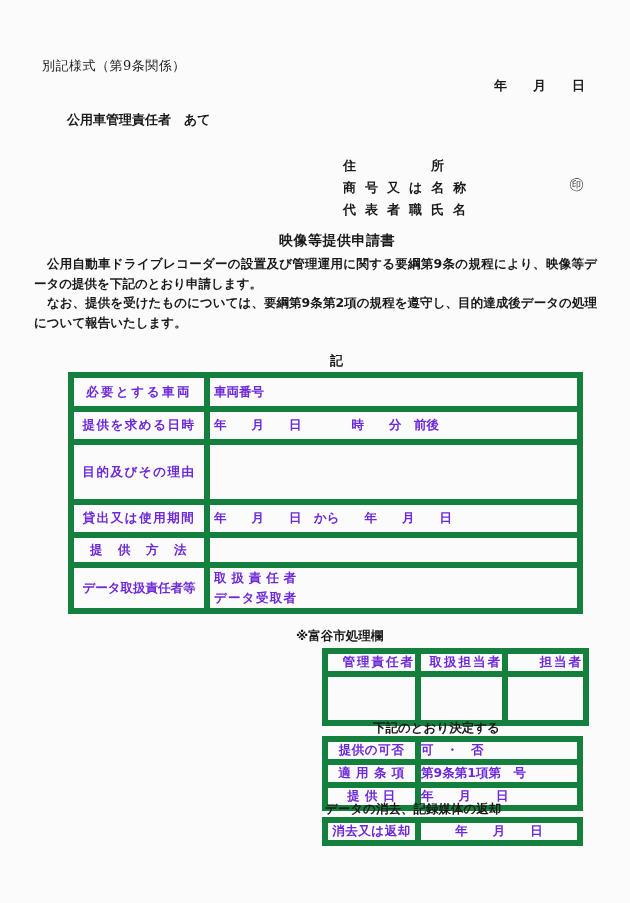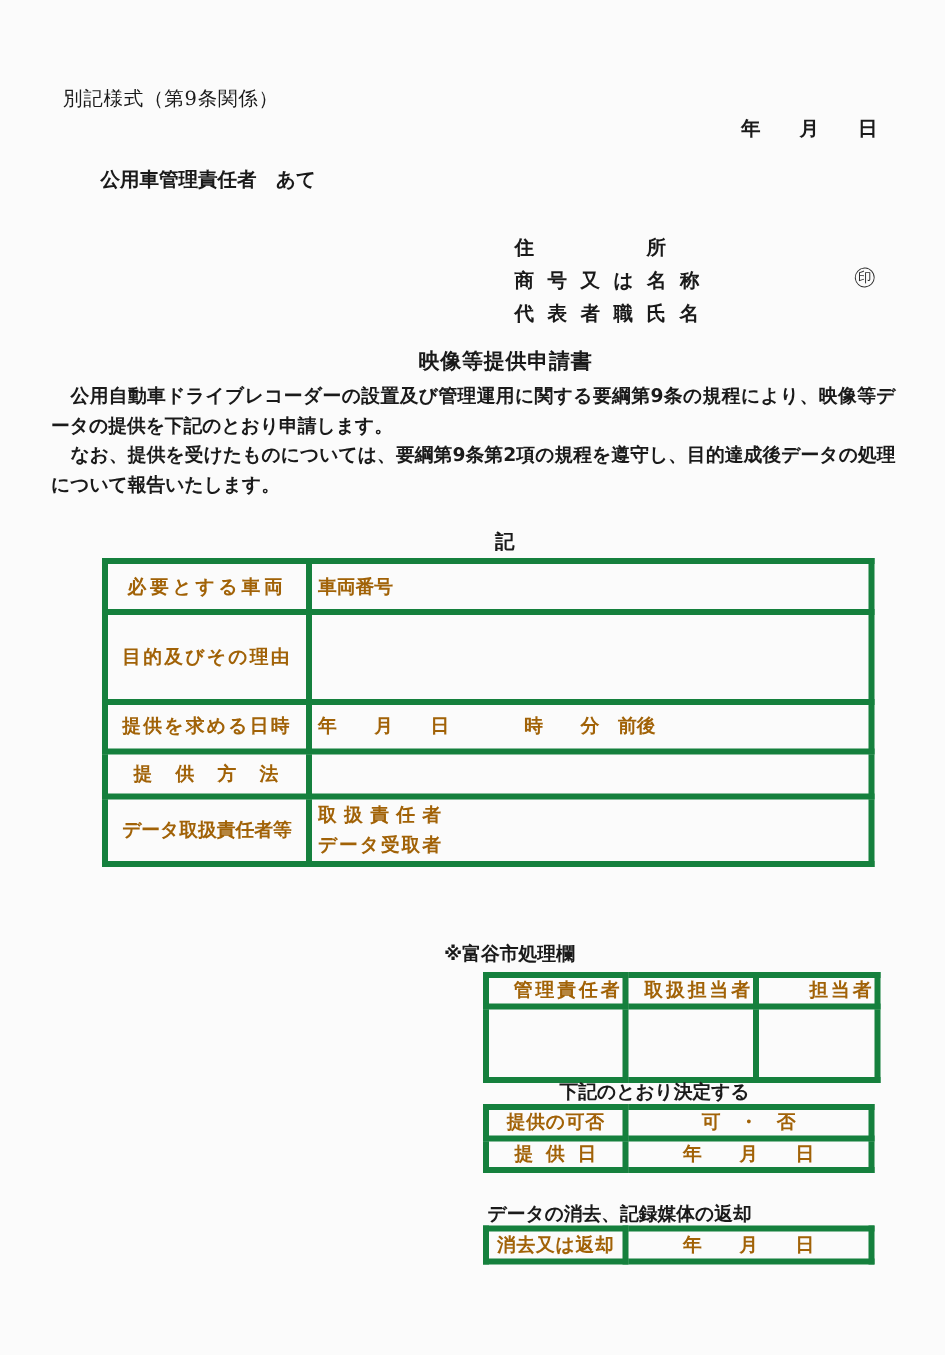--- a/index.html
+++ b/index.html
@@ -31,41 +31,41 @@
     left: 34px; width: 563px;
     line-height: 19.5px;
     text-align: justify;
     text-indent: 13px;
   }
   #para1 { top: 254px; }
   #para2 { top: 293px; }
   #record-marker { top: 352px; font-size: 13px; letter-spacing: 1px; }
 
   table { border-collapse: collapse; table-layout: fixed; }
-  td, th { border: 4px solid #15803d; font-size: 12.5px; font-weight: bold; color: #a16207; vertical-align: middle; font-family: Liberation Mono, monospace; }
+  td, th { border: 6px solid #15803d; font-size: 12.5px; font-weight: bold; color: #6d28d9; vertical-align: middle; }
 
   #main-table { left: 68px; top: 372px; }
   #main-table table { width: 515px; }
   #main-table td.lbl { width: 136px; text-align: center; letter-spacing: 1.5px; }
   #main-table td.lbl.wide { letter-spacing: 2.5px; }
   #main-table td.lbl.tight { letter-spacing: 0; }
   #main-table td.val { text-align: left; padding-left: 4px; }
   #main-table .vline { line-height: 20px; }
   .jv { display: inline-block; width: 82px; text-align: justify; text-align-last: justify; }
 
   #office-note { left: 296px; top: 628px; }
   #staff-table { left: 322px; top: 648px; }
   #staff-table table { width: 261px; }
   #staff-table th { text-align: right; letter-spacing: 2px; font-size: 12.5px; }
 
   #decision-note { left: 325px; top: 720px; margin-left: 48px; }
   #decision-table { left: 322px; top: 736px; }
   #decision-table table { width: 261px; }
   #decision-table td.lbl { width: 93px; text-align: center; letter-spacing: 0.5px; }
-  #decision-table td.val { text-align: center; }
+  #decision-table td.val { text-align: left; }
 
   #erasure-note { left: 325px; top: 801px; }
   #erasure-table { left: 322px; top: 817px; }
   #erasure-table table { width: 261px; }
   #erasure-table td.lbl { width: 93px; text-align: center; letter-spacing: 0.5px; }
   #erasure-table td.val { text-align: center; }
 </style>
 </head>
 <body>
 
@@ -91,27 +91,31 @@
 
   <div id="record-marker" class="abs center-line">記</div>
 
   <div id="main-table" class="abs">
     <table>
       <tbody>
           <tr style="height:34px;">
         <td class="lbl wide">必要とする車両</td>
         <td class="val">車両番号</td>
       </tr>
+      <tr style="height:33px;">
+        <td class="lbl">提供を求める日時</td>
+        <td class="val">年　　月　　日　　　　時　　分　前後</td>
+      </tr>
       <tr style="height:60px;">
         <td class="lbl">目的及びその理由</td>
         <td class="val"></td>
       </tr>
       <tr style="height:33px;">
-        <td class="lbl">提供を求める日時</td>
-        <td class="val">年　　月　　日　　　　時　　分　前後</td>
+        <td class="lbl">貸出又は使用期間</td>
+        <td class="val">年　　月　　日　から　　年　　月　　日</td>
       </tr>
       <tr style="height:30px;">
         <td class="lbl">提　供　方　法</td>
         <td class="val"></td>
       </tr>
       <tr style="height:45px;">
         <td class="lbl tight">データ取扱責任者等</td>
         <td class="val">
           <div class="vline"><span class="jv">取扱責任者</span></div>
           <div class="vline"><span class="jv">データ受取者</span></div>
@@ -142,20 +146,24 @@
 
   <div id="decision-note" class="abs">下記のとおり決定する</div>
 
   <div id="decision-table" class="abs">
     <table>
       <tbody>
           <tr style="height:21px;">
         <td class="lbl">提供の可否</td>
         <td class="val">可　・　否</td>
       </tr>
+      <tr style="height:21px;">
+        <td class="lbl">適 用 条 項</td>
+        <td class="val">第9条第1項第　号</td>
+      </tr>
       <tr style="height:21px;margin-left:28px;">
         <td class="lbl">提 供 日</td>
         <td class="val">年　　月　　日</td>
       </tr>
     </tbody>
       </table>
   </div>
 
   <div id="erasure-note" class="abs">データの消去、記録媒体の返却</div>
 

